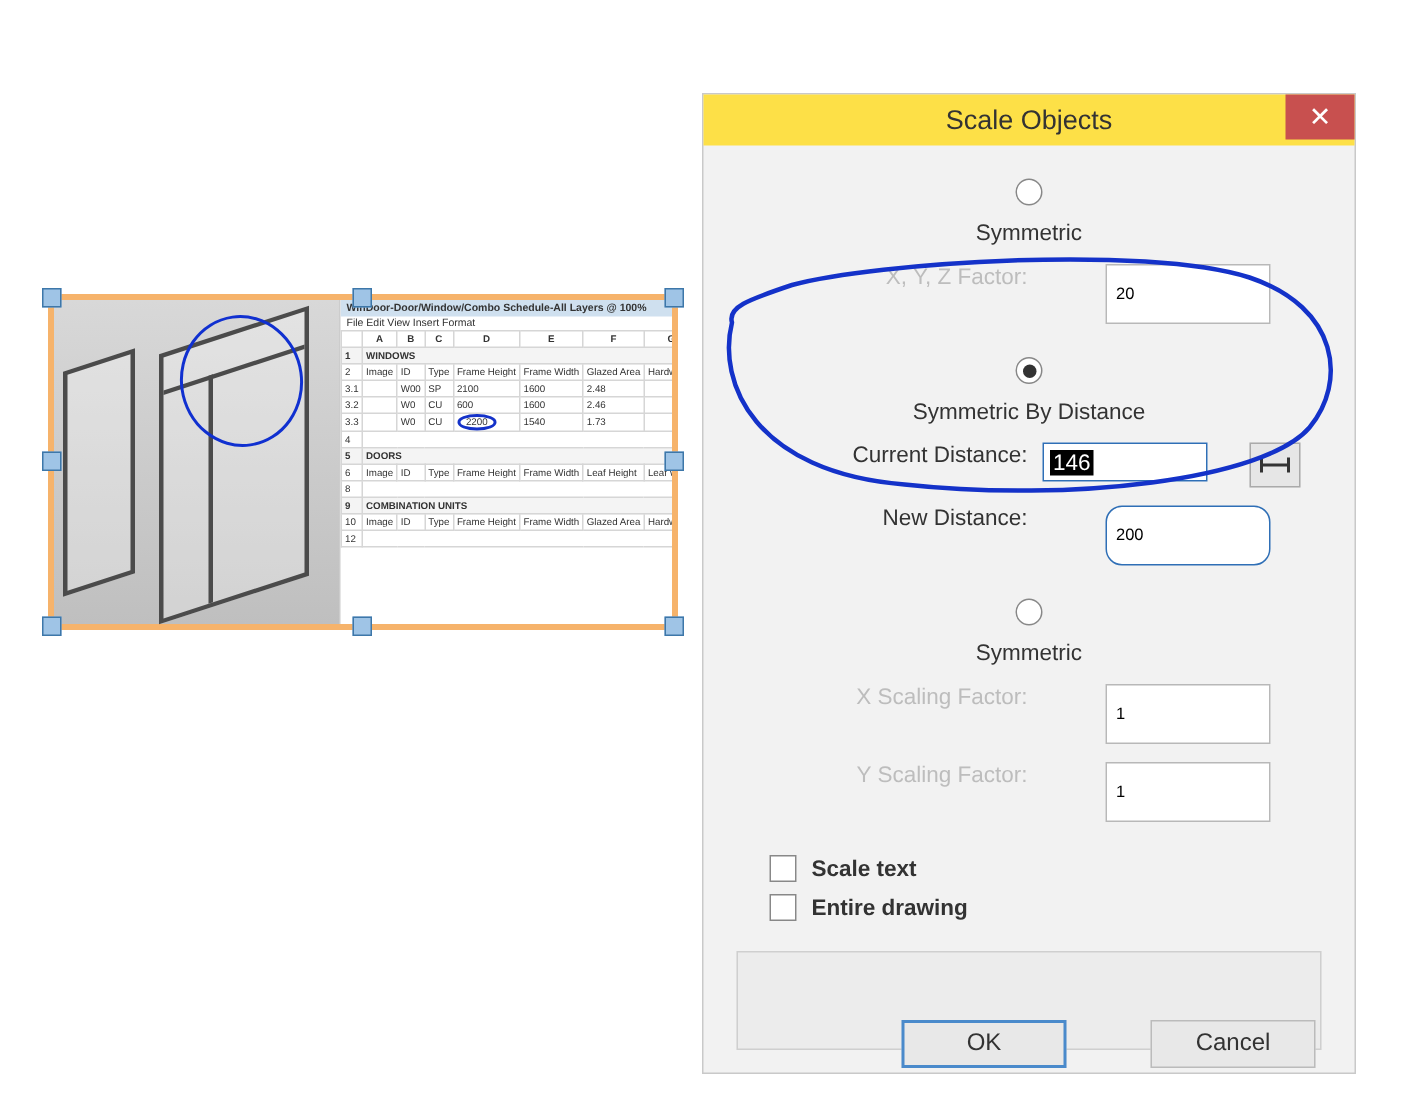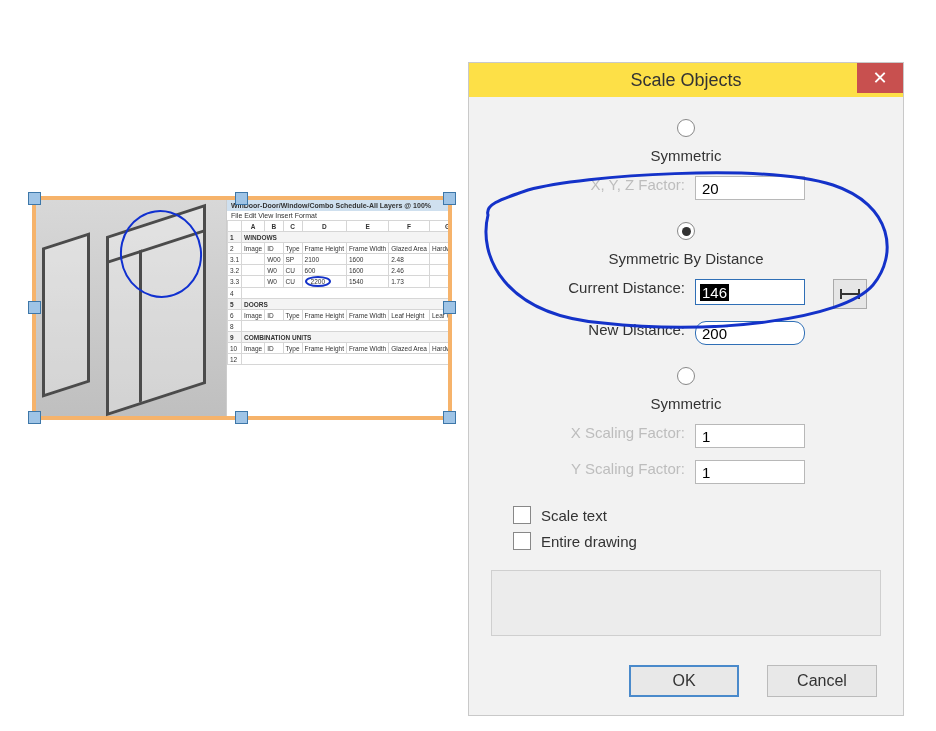--- a/index.html
+++ b/index.html
@@ -154,51 +154,52 @@
   .row {
     display:flex; 
     margin-top:12px;
     padding-left: 44px;
   }
   .row label {
     width: 160px; text-align:right; padding-right:10px;
   }
   .row.dim label { color:#bdbdbd; }
   .row input[type="text"]{
-    width:110px; height:24px;
+    width:110px; height:40px;
     border:1px solid #b8b8b8;
     padding:0 6px;
-    font-size:15px;
+    font-size:11px;
     background:#fff;
+    margin-left:42px;
   }
   .val-sel {
     display:inline-block; background:#000000; color:#fff; padding:0 2px;
   }
   .measure-btn {
     width:34px; height:30px;
     background:#e6e6e6; border:1px solid #aaa;
     margin-left: 28px;
     display:flex; align-items:center; justify-content:center;
     cursor:pointer;
   }
   .cbx {
     width:18px; height:18px; border:1.5px solid #888; background:#fff;
   }
-  .check-row { display:flex; align-items:center; gap:10px; margin-top:8px; padding-left:22px; }
+  .check-row { display:flex; align-items:center; gap:10px; margin-top:8px; padding-left:22px;font-weight:bold; }
 
   .msgbox {
     margin: 20px 0 0 0;
     height: 66px;
     background:#ececec;
     border:1px solid #cfcfcf;
   }
 
   .dlg-buttons {
-    position:absolute; left:0; right:0; bottom:18px;
-    display:flex; justify-content:flex-end; 
+    position:absolute; left:0; right:0; bottom:3px;
+    display:flex; justify-content:flex-end; gap:28px;
     padding: 0 26px;
   }
   .btn {
     width:110px; height:32px;
     background:#e8e8e8;
     display:flex; align-items:center; justify-content:center;
     font-size:16px; cursor:pointer;
   }
   .btn.ok { border:2px solid #4a8acb; }
   .btn.cancel { border:1px solid #bbb;margin-left:28px; }

